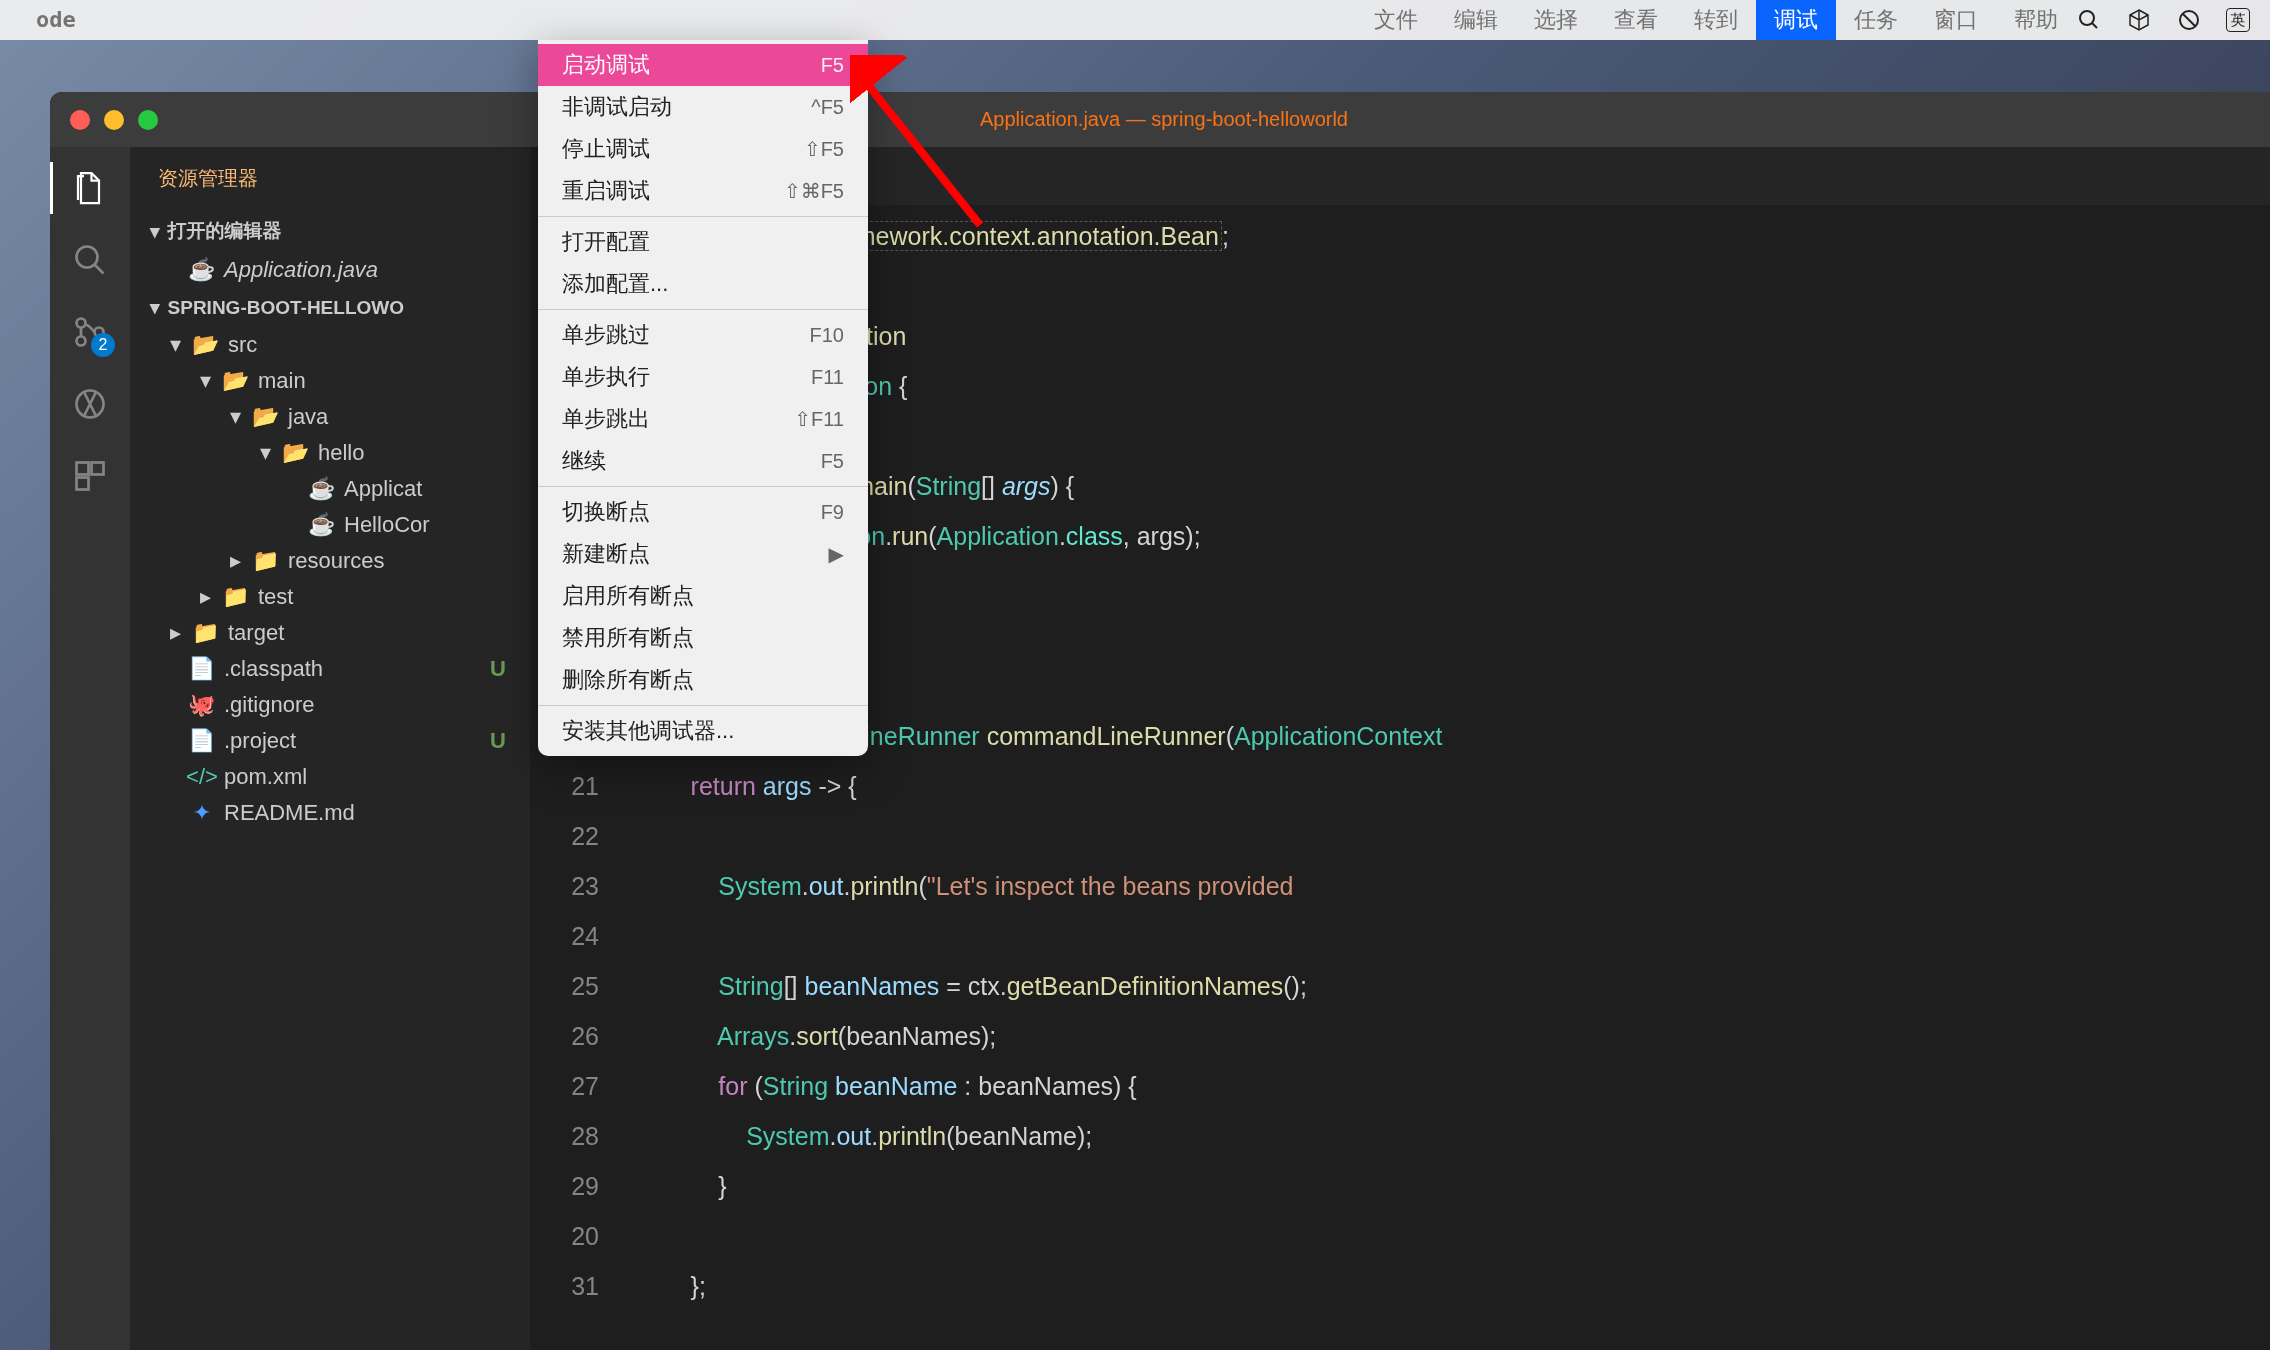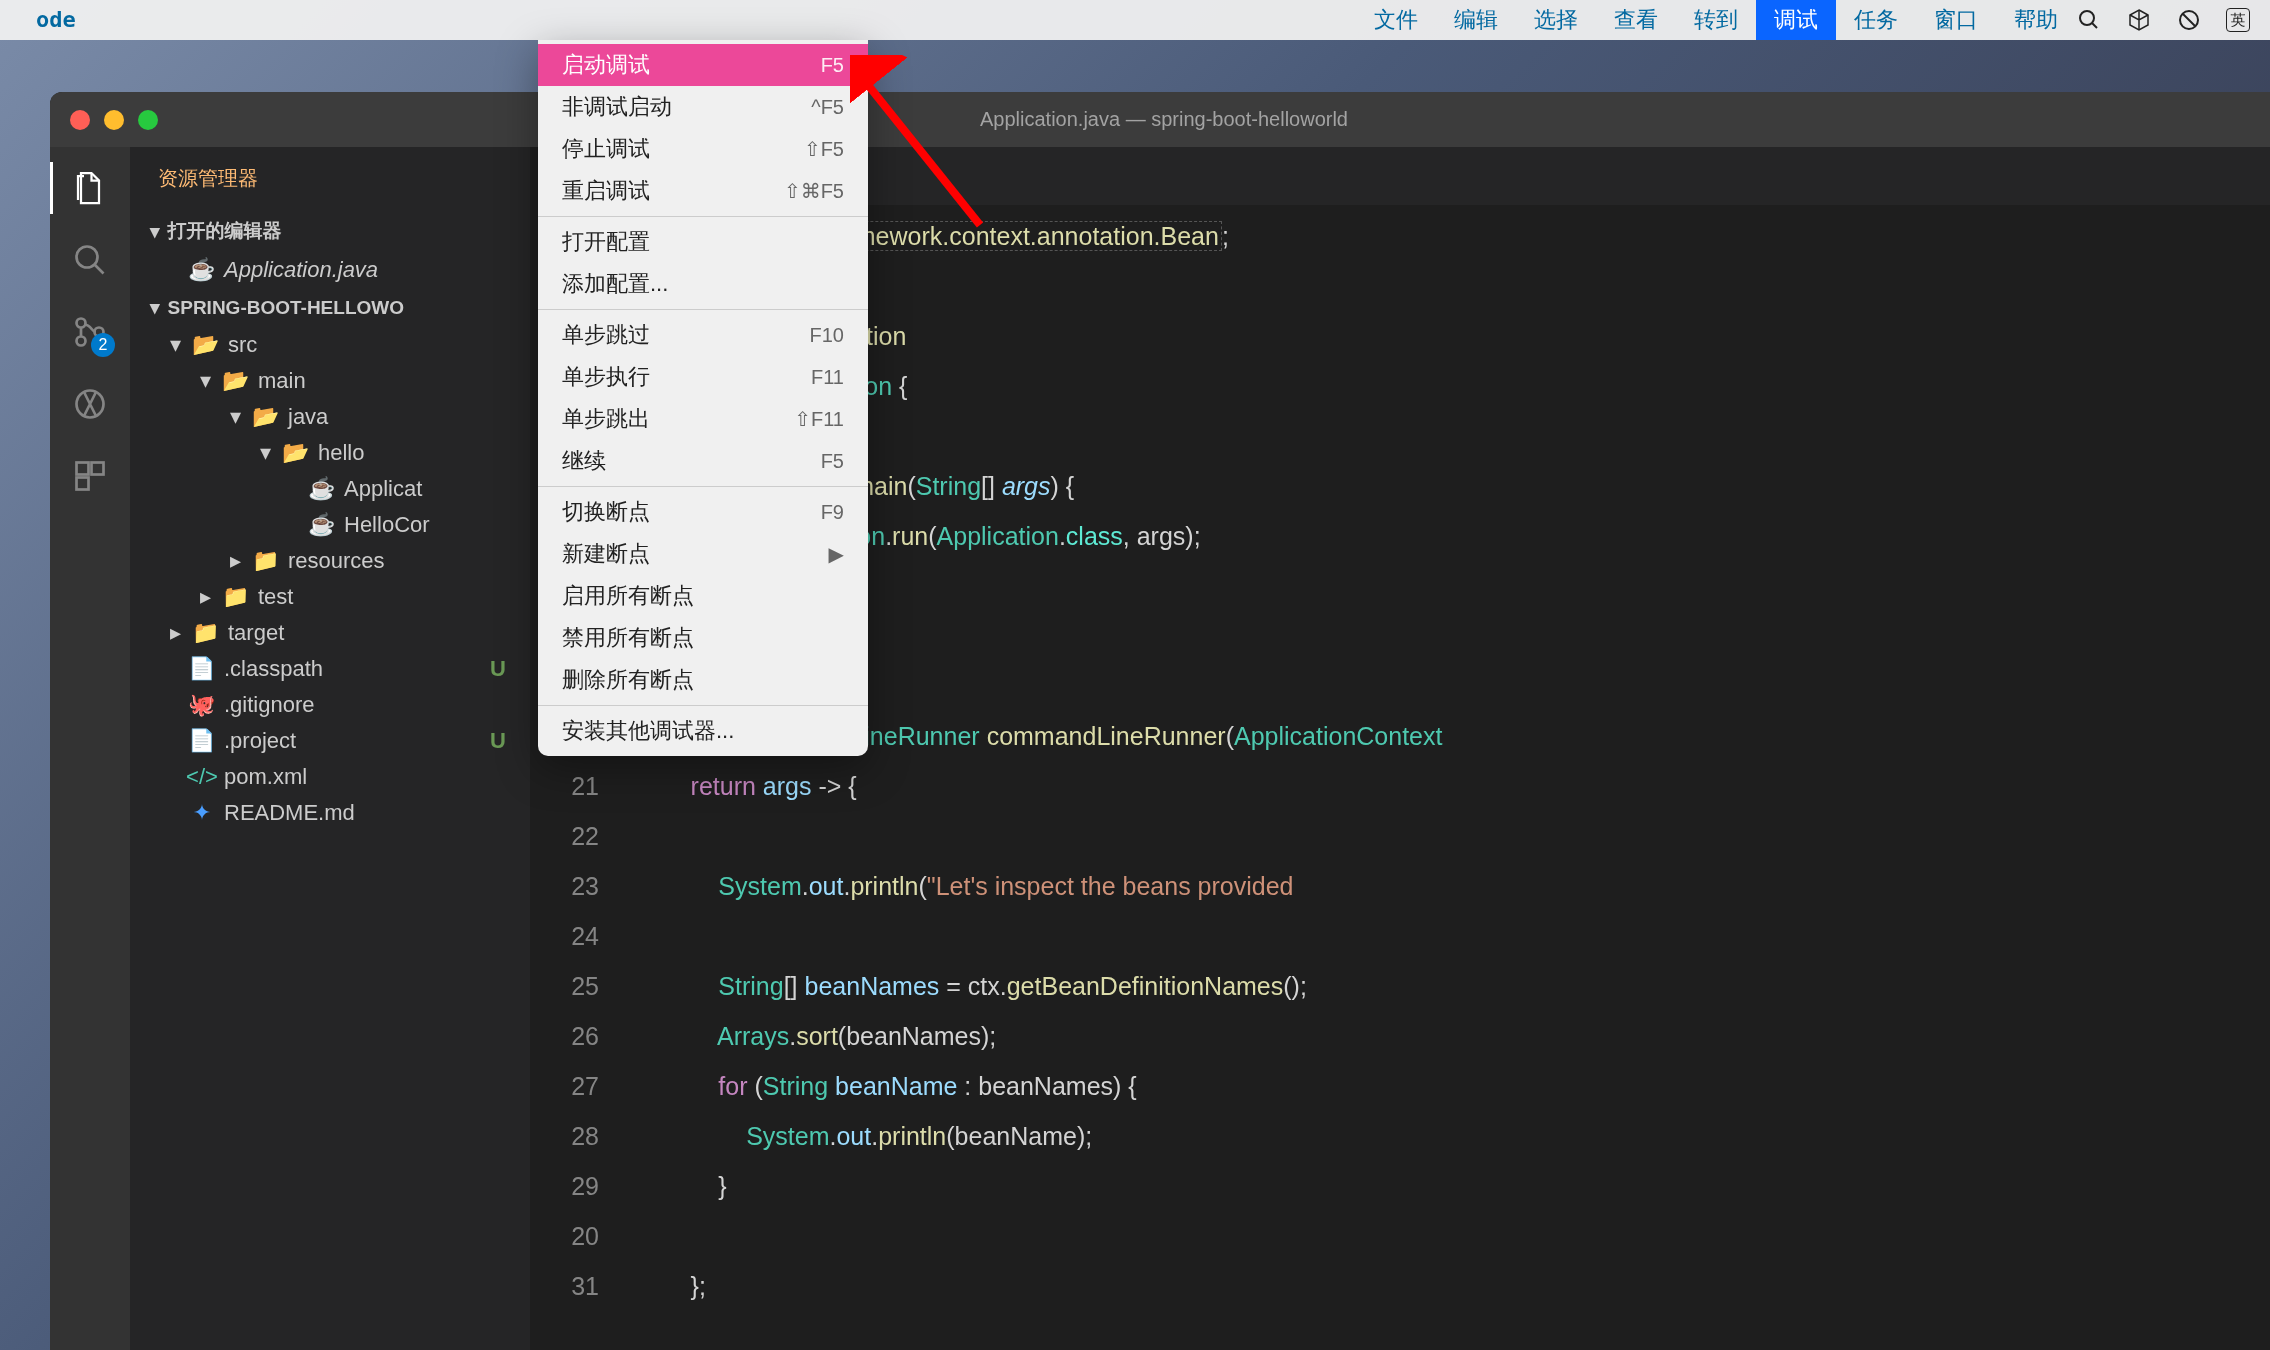--- a/index.html
+++ b/index.html
@@ -1,21 +1,21 @@
 <!DOCTYPE html>
 <html><head>
 <meta charset="utf-8">
 <style>
 * { margin: 0; padding: 0; box-sizing: border-box; font-family: -apple-system, "Helvetica Neue", Arial, sans-serif; }
 html, body { width: 2270px; height: 1350px; overflow: hidden; }
 body { background: linear-gradient(135deg,#7a8ba8 0%,#4a5a78 40%,#2a2a3a 100%); transform-origin: top left; }
 
 
 .mac-menu { height: 40px; background: rgba(240,240,240,0.95); display: flex; align-items: center; padding-left: 18px; gap: 0; position: relative; z-index: 100; }
-.mac-menu .mi { padding: 0 18px; height: 40px; display: flex; align-items: center; font-size: 22px; color: #0369a1; cursor: default; }
+.mac-menu .mi { padding: 0 18px; height: 40px; display: flex; align-items: center; font-size: 22px; color: #737373; cursor: default; }
 .mac-menu .mi.code { font-weight: 600; }
 .mac-menu .mi.active { background: #0a65ff; color: #fff; }
 .mac-menu .right { margin-left: auto; display: flex; gap: 24px; padding-right: 20px; align-items: center; color: #222; }
 .mac-menu .right .ic { width: 26px; height: 26px; display: flex; align-items: center; justify-content: center; }
 
 
 .dropdown { position: absolute; top: 40px; left: 538px; width: 330px; background: #f0f0f0; border-radius: 0 0 10px 10px; box-shadow: 0 12px 40px rgba(0,0,0,0.35); padding: 4px 0; z-index: 200; }
 .dropdown .dmi { display: flex; align-items: center; justify-content: space-between; padding: 6px 24px; font-size: 22px; color: #222; cursor: default; }
 .dropdown .dmi.hl { background: #ec4899; color: #fff; }
 .dropdown .dmi .sc { color: #666; font-size: 20px; }
@@ -24,21 +24,21 @@
 
 
 .arrow { position: absolute; top: 55px; left: 850px; z-index: 300; pointer-events: none; }
 
 
 .vscode { position: absolute; top: 92px; left: 50px; right: 0; bottom: 0; background: #1e1e1e; border-radius: 12px 0 0 0; overflow: hidden; display: flex; flex-direction: column; }
 .titlebar { height: 55px; background: #3c3c3c; display: flex; align-items: center; justify-content: center; position: relative; }
 .traffic { position: absolute; left: 20px; display: flex; gap: 14px; }
 .traffic .dot { width: 20px; height: 20px; border-radius: 50%; }
 .dot.r{background:#ff5f56}.dot.y{background:#ffbd2e}.dot.g{background:#27c93f}
-.titlebar .title { color: #a3a3a3; font-size: 20px; margin-left: 8px; }
+.titlebar .title { color: #f97316; font-size: 20px; margin-left: 8px; }
 
 .body { flex: 1; display: flex; }
 .activity { width: 80px; background: #333; display: flex; flex-direction: column; align-items: center; padding-top: 20px; gap: 30px; }
 .activity .ai { width: 42px; height: 42px; display: flex; align-items: center; justify-content: center; color: #858585; cursor: pointer; position: relative; }
 .activity .ai.active { color: #fff; }
 .activity .ai.active::before { content:''; position:absolute; left:-19px; top:-5px; bottom:-5px; width:3px; background:#fff; }
 .activity .badge { position:absolute; bottom:-4px; right:-4px; background:#007acc; color:#fff; border-radius:50%; width:24px; height:24px; font-size:16px; display:flex; align-items:center; justify-content:center; }
 
 .sidebar { width: 400px; background: #252526; color: #ccc; font-size: 22px; overflow: hidden; }
 .sidebar .hdr { padding: 18px 28px; font-size: 20px; color: #fdba74; }

